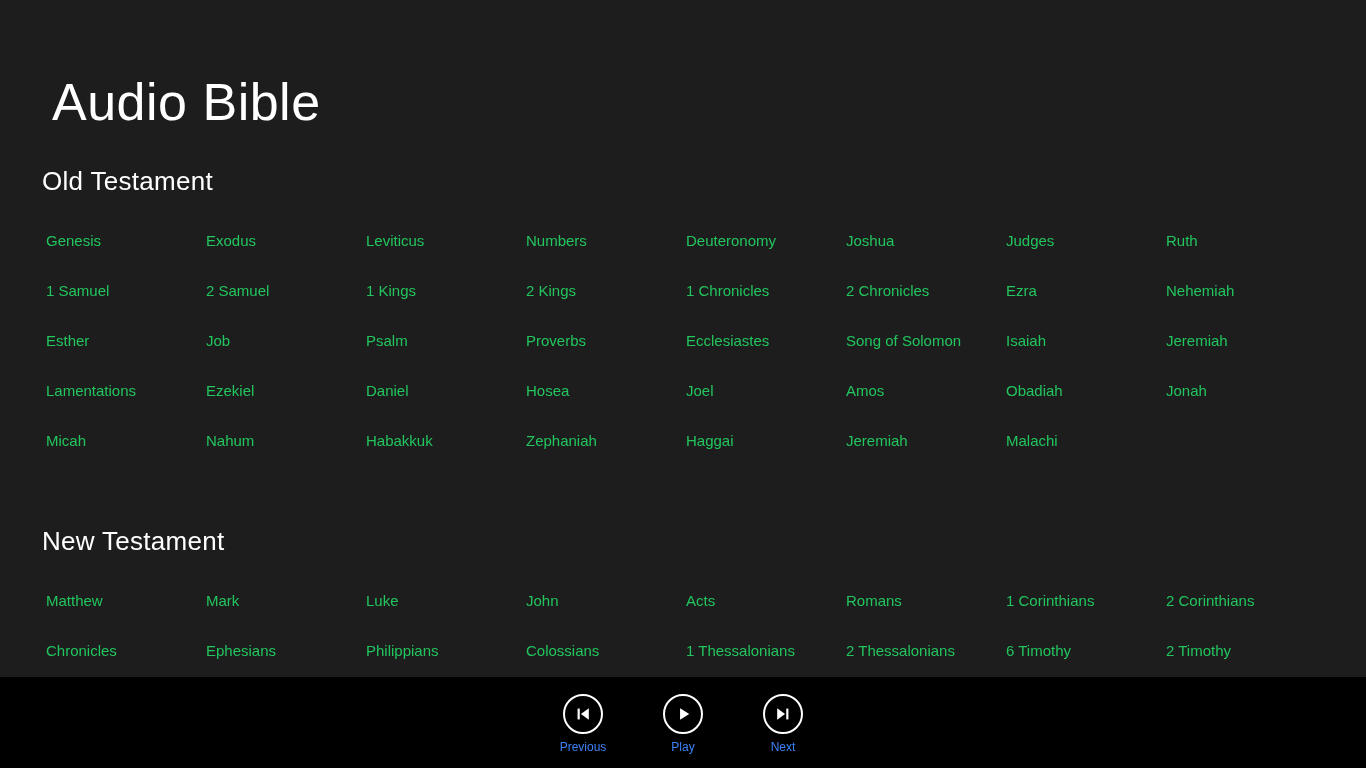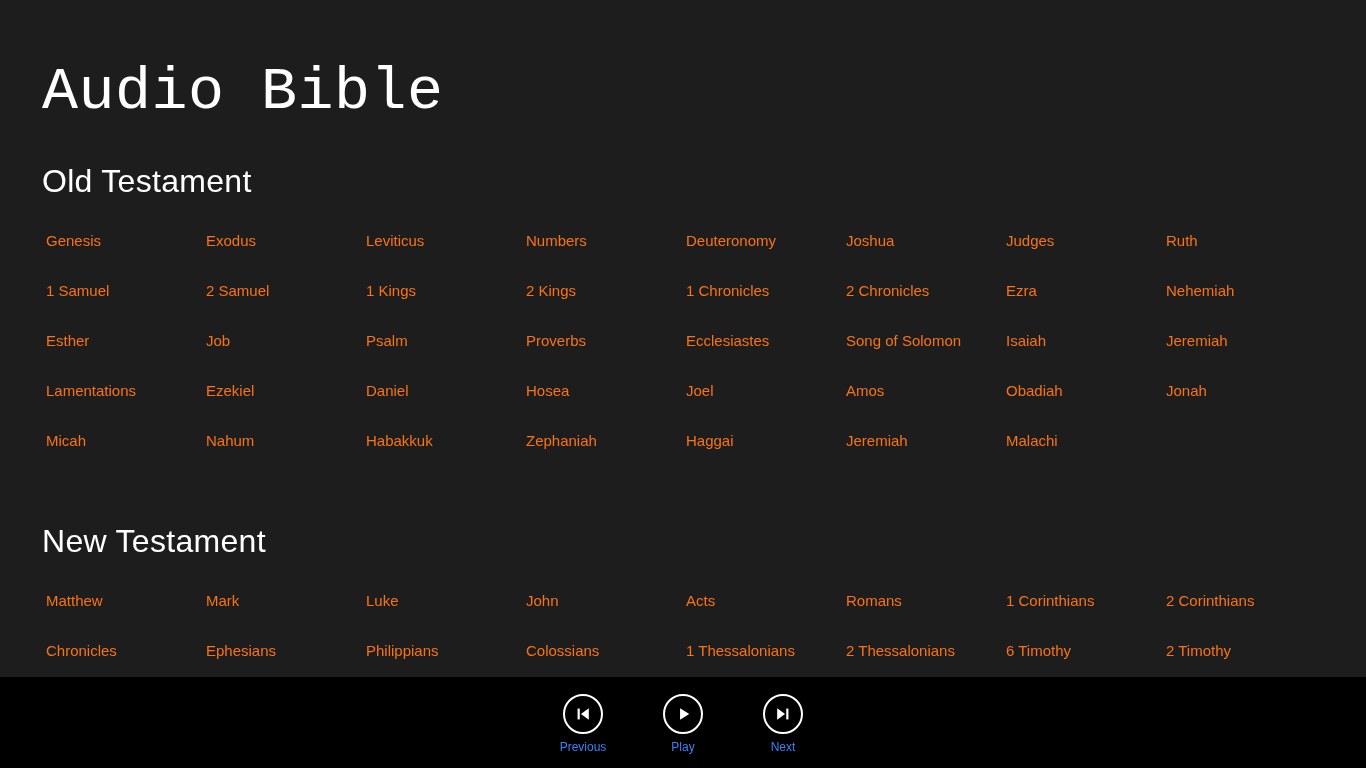--- a/index.html
+++ b/index.html
@@ -17,59 +17,58 @@
   .app {
     position: relative;
     width: 1366px;
     height: 768px;
     overflow: hidden;
   }
   .page-title {
     position: absolute;
     left: 42px;
     top: 61px;
-    margin: 0;
-    font-size: 60px;
+    margin: 10px;
+    font-size: 52px;
     line-height: 62px;
     font-weight: 200;
     letter-spacing: 0.5px;
     color: #ffffff;
     white-space: nowrap;
-    font-family: Liberation Mono, monospace;
   }
   .sections {
     position: absolute;
     left: 42px;
     top: 164px;
     width: 1310px;
   }
   .testament-section + .testament-section {
     margin-top: 59px;
   }
   .section-title {
     margin: 0;
-    font-size: 32px;
+    font-size: 26px;
     line-height: 34px;
     font-weight: 300;
     letter-spacing: 0.3px;
     color: #ffffff;
     white-space: nowrap;
   }
   .book-grid {
     display: grid;
     grid-template-columns: repeat(8, 160px);
     grid-auto-rows: 50px;
     align-items: center;
     margin-top: 17px;
     padding-left: 4px;
   }
   .book-item {
     font-size: 15px;
     font-weight: 400;
-    color: #f97316;
+    color: #22c55e;
     white-space: nowrap;
     cursor: pointer;
   }
   .appbar {
     position: absolute;
     left: 0;
     top: 677px;
     width: 1366px;
     height: 91px;
     background: #000000;

